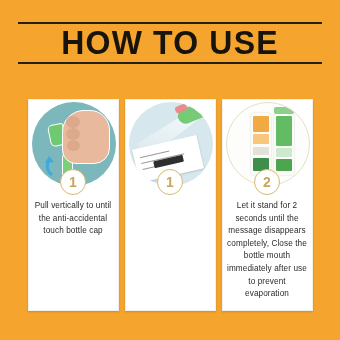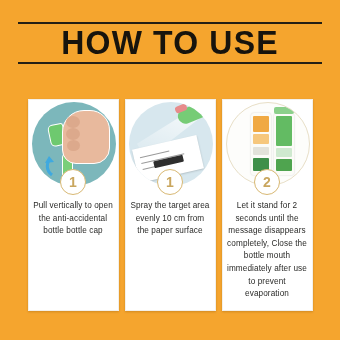--- a/index.html
+++ b/index.html
@@ -304,39 +304,38 @@
           </div>
           <div class="neck"></div>
           <div class="cap"></div>
           <div class="hand"></div>
           <div class="knuckle k1"></div>
           <div class="knuckle k2"></div>
           <div class="knuckle k3"></div>
         </div>
       </div>
       <div class="badge">1</div>
-      <div class="caption">Pull vertically to open the anti-accidental bottle bottle cap</div>
+      <div class="caption">Pull vertically to until the anti-accidental touch bottle cap</div>
     </div>
 
     <div class="card">
       <div class="thumb">
         <div class="circle pale">
           <div class="mist"></div>
           <div class="bottle2"></div>
           <div class="nozzle2"></div>
           <div class="paper">
             <div class="pline pl1"></div>
             <div class="pline pl2"></div>
             <div class="pline pl3"></div>
             <div class="pword"></div>
           </div>
         </div>
       </div>
       <div class="badge">1</div>
-      <div class="caption">Spray the target area evenly 10 cm from the paper surface</div>
     </div>
 
     <div class="card">
       <div class="thumb">
         <div class="circle white">
           <div class="prod prod-a">
             <div class="strip s1"></div>
             <div class="strip s2"></div>
             <div class="strip s3"></div>
             <div class="strip s4"></div>

